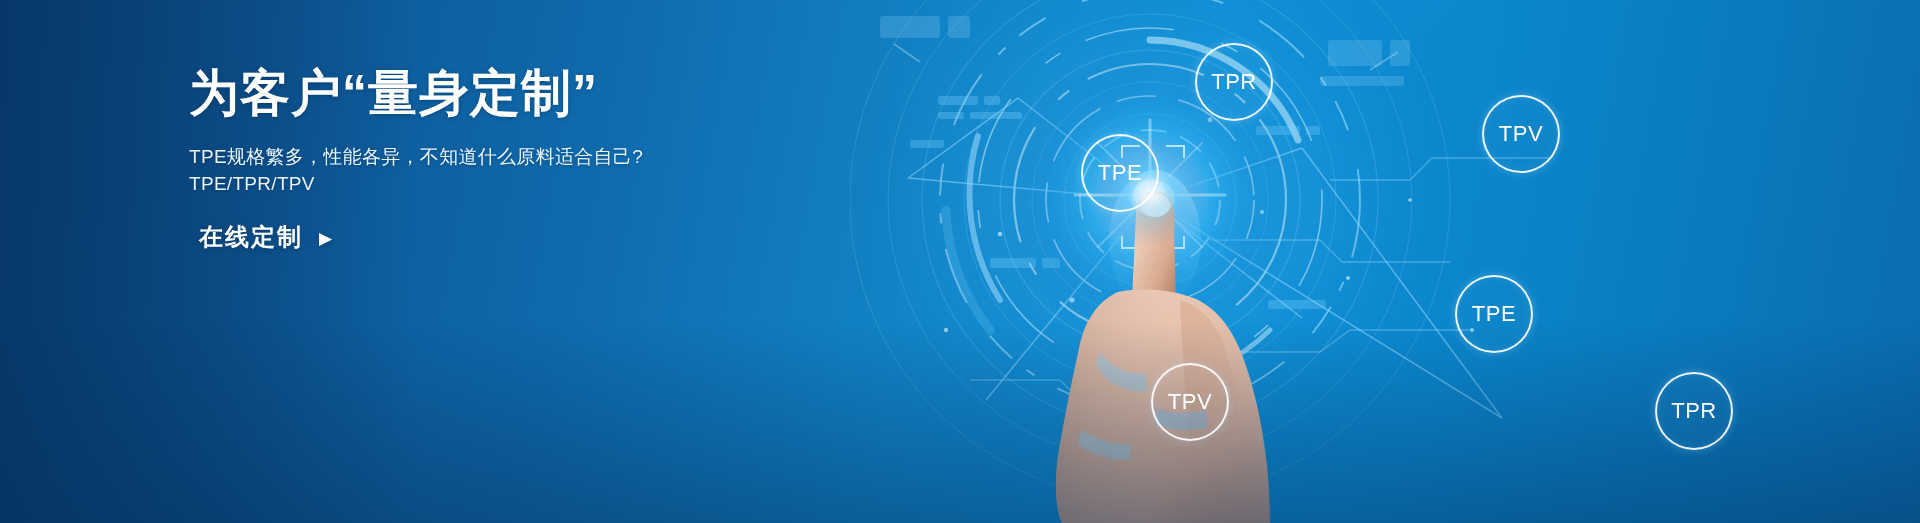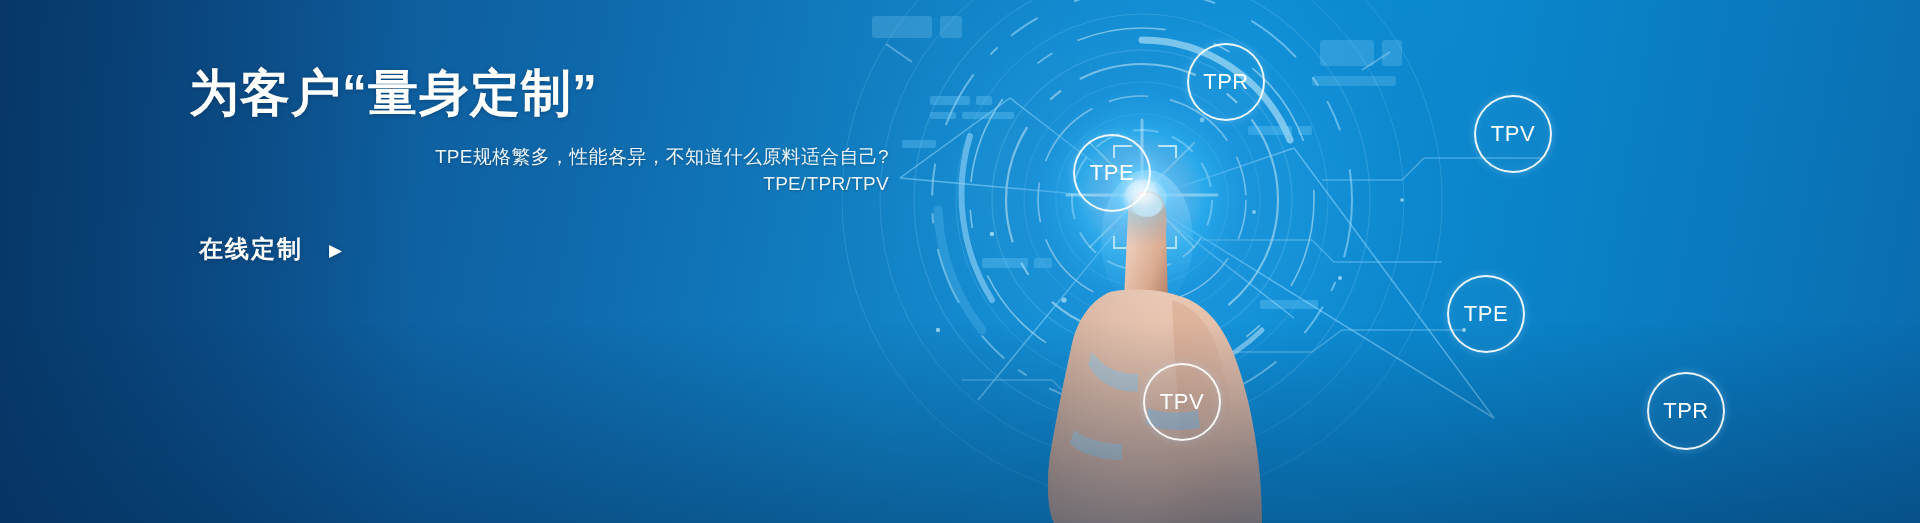--- a/index.html
+++ b/index.html
@@ -58,29 +58,28 @@
   }
   .headline .line { display: block; }
 
   .sublines {
     margin-top: 19px;
     color: #eaf4fc;
     font-size: 19px;
     line-height: 27px;
     letter-spacing: 0.3px;
     text-shadow: 0 1px 3px rgba(0,30,60,0.35);
-    text-align: right;
   }
   .sublines .line { display: block; white-space: nowrap; }
 
   .cta {
     display: inline-flex;
     align-items: center;
-    gap: 26px;
-    margin-top: 36px;
+    gap: 16px;
+    margin-top: 24px;
     margin-left: 10px;
     color: #ffffff;
     font-size: 24px;
     font-weight: bold;
     letter-spacing: 2px;
     cursor: pointer;
     text-shadow: 0 1px 4px rgba(0,30,60,0.4);
     background: transparent;
     border: 0;
     padding: 0;
@@ -89,21 +88,21 @@
   .cta .arrow {
     display: inline-block;
     font-size: 17px;
     line-height: 1;
     transform: translateY(1px);
   }
 
   
   .graphic {
     position: absolute;
-    right: 8px;
+    right: 0;
     top: 0;
     width: 1070px;
     height: 523px;
   }
   .graphic svg { display: block; }
 
   
   .badge {
     position: absolute;
     border: 2px solid rgba(255,255,255,0.92);

